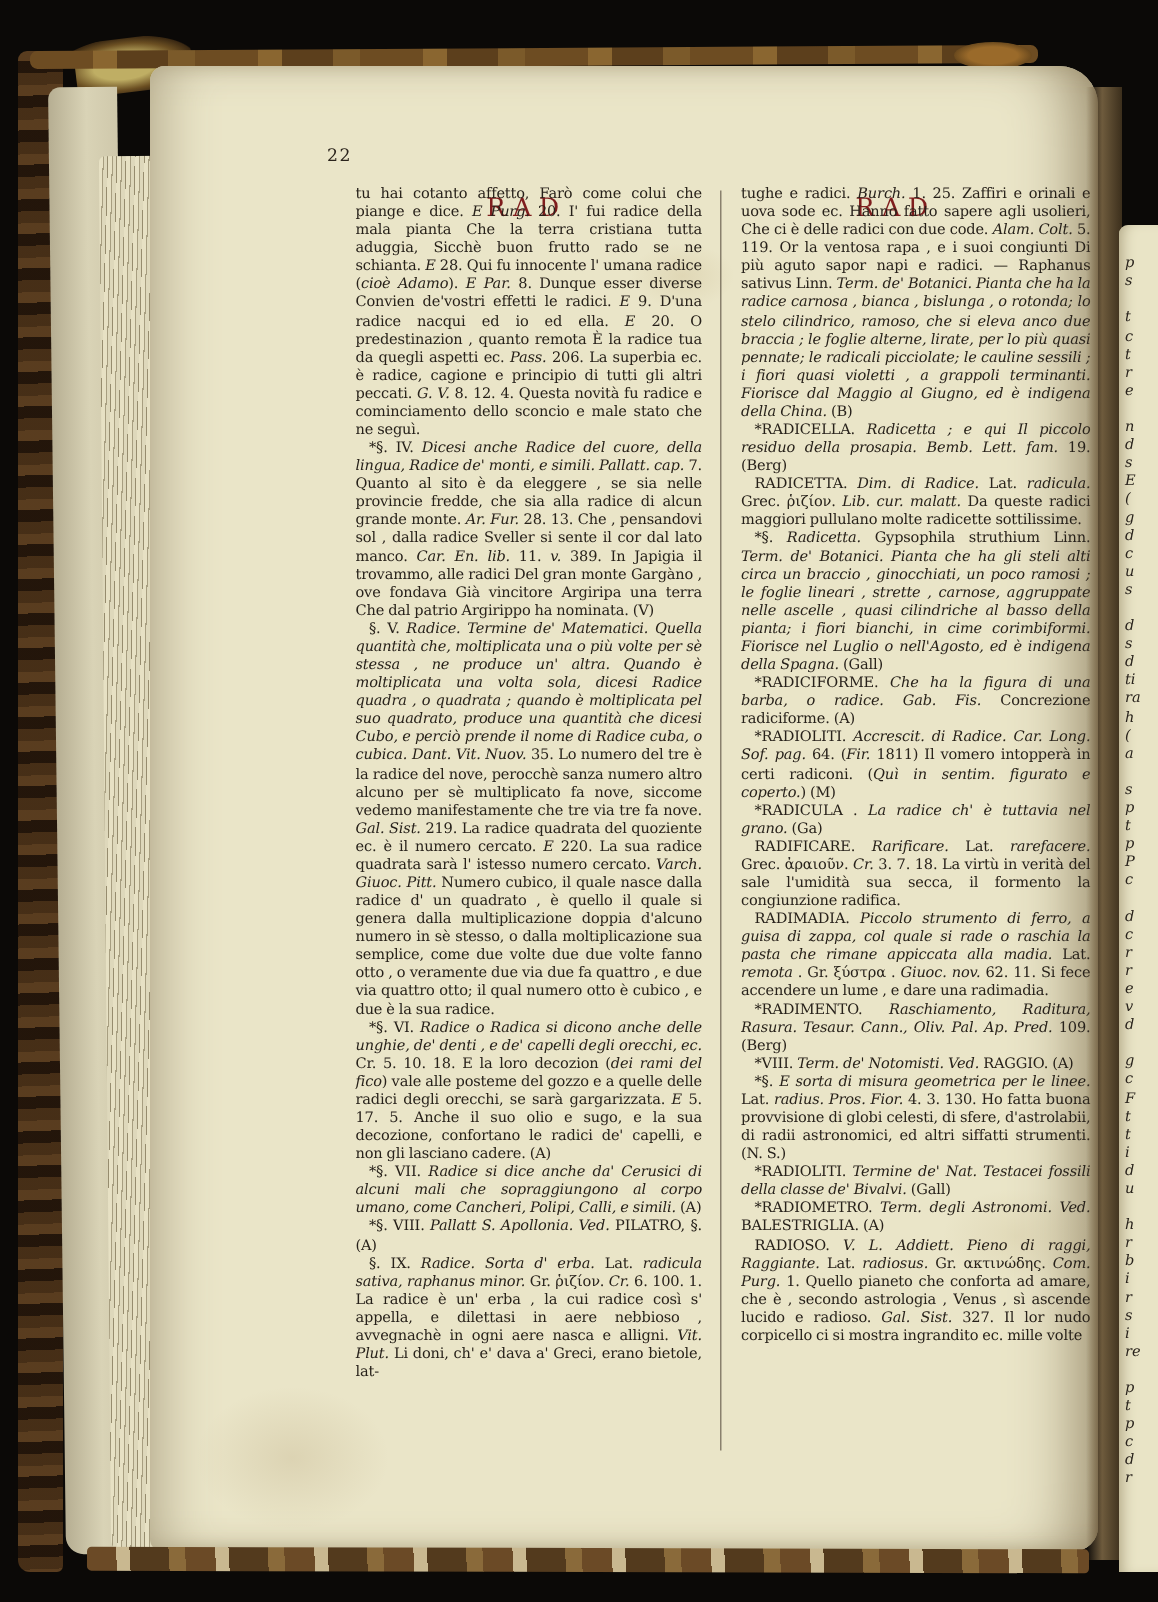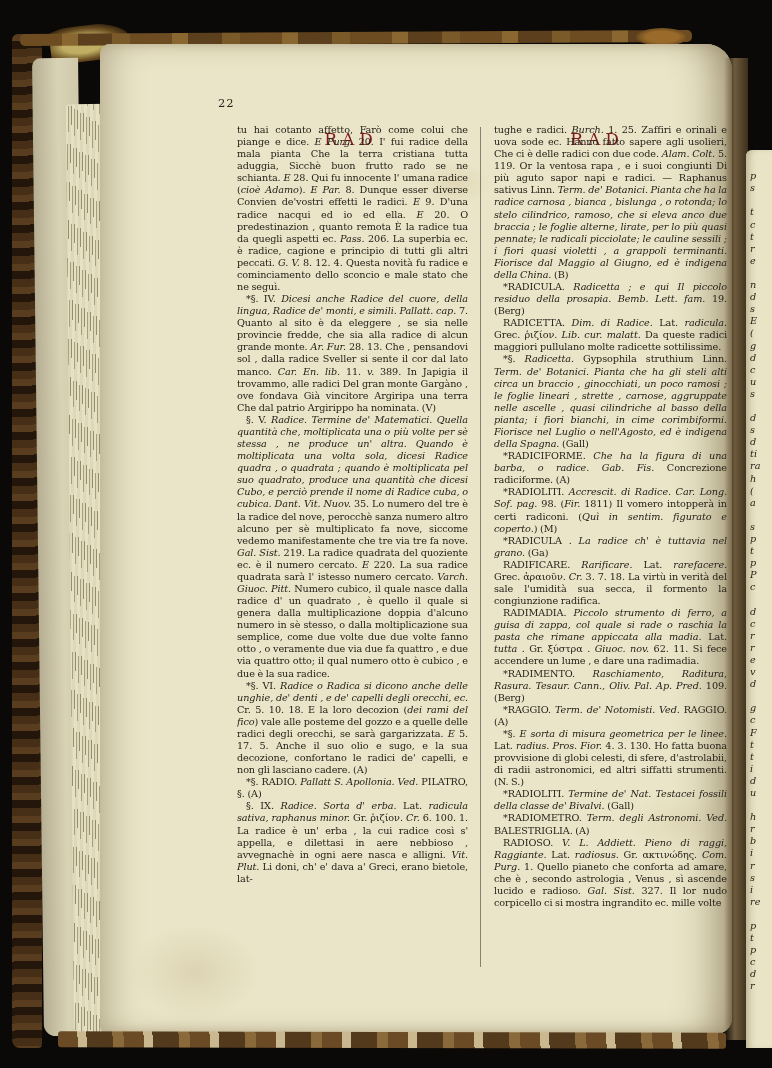--- a/index.html
+++ b/index.html
@@ -94,36 +94,37 @@
 
     <div class="page-number">22</div>
     <div class="running-head head-left">RAD</div>
     <div class="running-head head-right">RAD</div>
 
     <div class="col col-left">
         <p class="para"><span>tu hai cotanto affetto, Farò come colui che piange e dice. </span><span class="it">E Purg.</span><span> 20. I' fui radice della mala pianta Che la terra cristiana tutta aduggia, Sicchè buon frutto rado se ne schianta. </span><span class="it">E</span><span> 28. Qui fu innocente l' umana radice (</span><span class="it">cioè Adamo</span><span>). </span><span class="it">E Par.</span><span> 8. Dunque esser diverse Convien de'vostri effetti le radici. </span><span class="it">E</span><span> 9. D'una radice nacqui ed io ed ella. </span><span class="it">E</span><span> 20. O predestinazion , quanto remota È la radice tua da quegli aspetti ec. </span><span class="it">Pass.</span><span> 206. La superbia ec. è radice, cagione e principio di tutti gli altri peccati. </span><span class="it">G. V.</span><span> 8. 12. 4. Questa novità fu radice e cominciamento dello sconcio e male stato che ne seguì.</span></p>
         <p class="para ind"><span>*§. IV. </span><span class="it">Dicesi anche Radice del cuore, della lingua, Radice de' monti, e simili. Pallatt. cap.</span><span> 7. Quanto al sito è da eleggere , se sia nelle provincie fredde, che sia alla radice di alcun grande monte. </span><span class="it">Ar. Fur.</span><span> 28. 13. Che , pensandovi sol , dalla radice Sveller si sente il cor dal lato manco. </span><span class="it">Car. En. lib.</span><span> 11. </span><span class="it">v.</span><span> 389. In Japigia il trovammo, alle radici Del gran monte Gargàno , ove fondava Già vincitore Argiripa una terra Che dal patrio Argirippo ha nominata. (V)</span></p>
         <p class="para ind"><span>§. V. </span><span class="it">Radice. Termine de' Matematici. Quella quantità che, moltiplicata una o più volte per sè stessa , ne produce un' altra. Quando è moltiplicata una volta sola, dicesi Radice quadra , o quadrata ; quando è moltiplicata pel suo quadrato, produce una quantità che dicesi Cubo, e perciò prende il nome di Radice cuba, o cubica. Dant. Vit. Nuov.</span><span> 35. Lo numero del tre è la radice del nove, perocchè sanza numero altro alcuno per sè multiplicato fa nove, siccome vedemo manifestamente che tre via tre fa nove. </span><span class="it">Gal. Sist.</span><span> 219. La radice quadrata del quoziente ec. è il numero cercato. </span><span class="it">E</span><span> 220. La sua radice quadrata sarà l' istesso numero cercato. </span><span class="it">Varch. Giuoc. Pitt.</span><span> Numero cubico, il quale nasce dalla radice d' un quadrato , è quello il quale si genera dalla multiplicazione doppia d'alcuno numero in sè stesso, o dalla moltiplicazione sua semplice, come due volte due due volte fanno otto , o veramente due via due fa quattro , e due via quattro otto; il qual numero otto è cubico , e due è la sua radice.</span></p>
         <p class="para ind"><span>*§. VI. </span><span class="it">Radice o Radica si dicono anche delle unghie, de' denti , e de' capelli degli orecchi, ec.</span><span> Cr. 5. 10. 18. E la loro decozion (</span><span class="it">dei rami del fico</span><span>) vale alle posteme del gozzo e a quelle delle radici degli orecchi, se sarà gargarizzata. </span><span class="it">E</span><span> 5. 17. 5. Anche il suo olio e sugo, e la sua decozione, confortano le radici de' capelli, e non gli lasciano cadere. (A)</span></p>
-        <p class="para ind"><span>*§. RADIO. </span><span class="it">Pallatt S. Apollonia. Ved.</span><span> PILATRO, §. (A)</span></p>
+        <p class="para ind"><span>*§. VII. </span><span class="it">Radice si dice anche da' Cerusici di alcuni mali che sopraggiungono al corpo umano, come Cancheri, Polipi, Calli, e simili.</span><span> (A)</span></p>
+        <p class="para ind"><span>*§. VIII. </span><span class="it">Pallatt S. Apollonia. Ved.</span><span> PILATRO, §. (A)</span></p>
         <p class="para ind"><span>§. IX. </span><span class="it">Radice. Sorta d' erba.</span><span> Lat. </span><span class="it">radicula sativa, raphanus minor.</span><span> Gr. ῥιζίον. </span><span class="it">Cr.</span><span> 6. 100. 1. La radice è un' erba , la cui radice così s' appella, e dilettasi in aere nebbioso , avvegnachè in ogni aere nasca e alligni. </span><span class="it">Vit. Plut.</span><span> Li doni, ch' e' dava a' Greci, erano bietole, lat-</span></p>
       </div>
     <div class="divider"></div>
     <div class="col col-right">
         <p class="para"><span>tughe e radici. </span><span class="it">Burch.</span><span> 1. 25. Zaffiri e orinali e uova sode ec. Hanno fatto sapere agli usolieri, Che ci è delle radici con due code. </span><span class="it">Alam. Colt.</span><span> 5. 119. Or la ventosa rapa , e i suoi congiunti Di più aguto sapor napi e radici. — Raphanus sativus Linn. </span><span class="it">Term. de' Botanici. Pianta che ha la radice carnosa , bianca , bislunga , o rotonda; lo stelo cilindrico, ramoso, che si eleva anco due braccia ; le foglie alterne, lirate, per lo più quasi pennate; le radicali picciolate; le cauline sessili ; i fiori quasi violetti , a grappoli terminanti. Fiorisce dal Maggio al Giugno, ed è indigena della China.</span><span> (B)</span></p>
-        <p class="para ind"><span>*RADICULA. </span><span class="it">Radicetta ; e qui Il piccolo residuo della prosapia. Bemb. Lett. fam.</span><span> 19. (Berg)</span></p>
+        <p class="para ind"><span>*RADICELLA. </span><span class="it">Radicetta ; e qui Il piccolo residuo della prosapia. Bemb. Lett. fam.</span><span> 19. (Berg)</span></p>
         <p class="para ind"><span>RADICETTA. </span><span class="it">Dim. di Radice.</span><span> Lat. </span><span class="it">radicula.</span><span> Grec. ῥιζίον. </span><span class="it">Lib. cur. malatt.</span><span> Da queste radici maggiori pullulano molte radicette sottilissime.</span></p>
         <p class="para ind"><span>*§. </span><span class="it">Radicetta.</span><span> Gypsophila struthium Linn. </span><span class="it">Term. de' Botanici. Pianta che ha gli steli alti circa un braccio , ginocchiati, un poco ramosi ; le foglie lineari , strette , carnose, aggruppate nelle ascelle , quasi cilindriche al basso della pianta; i fiori bianchi, in cime corimbiformi. Fiorisce nel Luglio o nell'Agosto, ed è indigena della Spagna.</span><span> (Gall)</span></p>
         <p class="para ind"><span>*RADICIFORME. </span><span class="it">Che ha la figura di una barba, o radice. Gab. Fis.</span><span> Concrezione radiciforme. (A)</span></p>
-        <p class="para ind"><span>*RADIOLITI. </span><span class="it">Accrescit. di Radice. Car. Long. Sof. pag.</span><span> 98. (</span><span class="it">Fir.</span><span> 1811) Il vomero intopperà in certi radiconi. (</span><span class="it">Quì in sentim. figurato e coperto.</span><span>) (M)</span></p>
+        <p class="para ind"><span>*RADIOLITI. </span><span class="it">Accrescit. di Radice. Car. Long. Sof. pag.</span><span> 64. (</span><span class="it">Fir.</span><span> 1811) Il vomero intopperà in certi radiconi. (</span><span class="it">Quì in sentim. figurato e coperto.</span><span>) (M)</span></p>
         <p class="para ind"><span>*RADICULA . </span><span class="it">La radice ch' è tuttavia nel grano.</span><span> (Ga)</span></p>
         <p class="para ind"><span>RADIFICARE. </span><span class="it">Rarificare.</span><span> Lat. </span><span class="it">rarefacere.</span><span> Grec. ἀραιοῦν. </span><span class="it">Cr.</span><span> 3. 7. 18. La virtù in verità del sale l'umidità sua secca, il formento la congiunzione radifica.</span></p>
-        <p class="para ind"><span>RADIMADIA. </span><span class="it">Piccolo strumento di ferro, a guisa di zappa, col quale si rade o raschia la pasta che rimane appiccata alla madia.</span><span> Lat. </span><span class="it">tutta</span><span> . Gr. ξύστρα . </span><span class="it">Giuoc. nov.</span><span> 62. 11. Si fece accendere un lume , e dare una radimadia.</span></p>
+        <p class="para ind"><span>RADIMADIA. </span><span class="it">Piccolo strumento di ferro, a guisa di zappa, col quale si rade o raschia la pasta che rimane appiccata alla madia.</span><span> Lat. </span><span class="it">remota</span><span> . Gr. ξύστρα . </span><span class="it">Giuoc. nov.</span><span> 62. 11. Si fece accendere un lume , e dare una radimadia.</span></p>
         <p class="para ind"><span>*RADIMENTO. </span><span class="it">Raschiamento, Raditura, Rasura. Tesaur. Cann., Oliv. Pal. Ap. Pred.</span><span> 109. (Berg)</span></p>
-        <p class="para ind"><span>*RAGGIO. </span><span class="it">Term. de' Notomisti. Ved.</span><span> RAGGIO. (A)</span></p>
+        <p class="para ind"><span>*VIII. </span><span class="it">Term. de' Notomisti. Ved.</span><span> RAGGIO. (A)</span></p>
         <p class="para ind"><span>*§. </span><span class="it">E sorta di misura geometrica per le linee.</span><span> Lat. </span><span class="it">radius. Pros. Fior.</span><span> 4. 3. 130. Ho fatta buona provvisione di globi celesti, di sfere, d'astrolabii, di radii astronomici, ed altri siffatti strumenti. (N. S.)</span></p>
         <p class="para ind"><span>*RADIOLITI. </span><span class="it">Termine de' Nat. Testacei fossili della classe de' Bivalvi.</span><span> (Gall)</span></p>
         <p class="para ind"><span>*RADIOMETRO. </span><span class="it">Term. degli Astronomi. Ved.</span><span> BALESTRIGLIA. (A)</span></p>
         <p class="para ind"><span>RADIOSO. </span><span class="it">V. L. Addiett. Pieno di raggi, Raggiante.</span><span> Lat. </span><span class="it">radiosus.</span><span> Gr. ακτινώδης. </span><span class="it">Com. Purg.</span><span> 1. Quello pianeto che conforta ad amare, che è , secondo astrologia , Venus , sì ascende lucido e radioso. </span><span class="it">Gal. Sist.</span><span> 327. Il lor nudo corpicello ci si mostra ingrandito ec. mille volte</span></p>
       </div>
   </div>
 
   <div class="gutter-shadow"></div>
   <div class="next-page-sliver">
     <div class="sliver-text">

